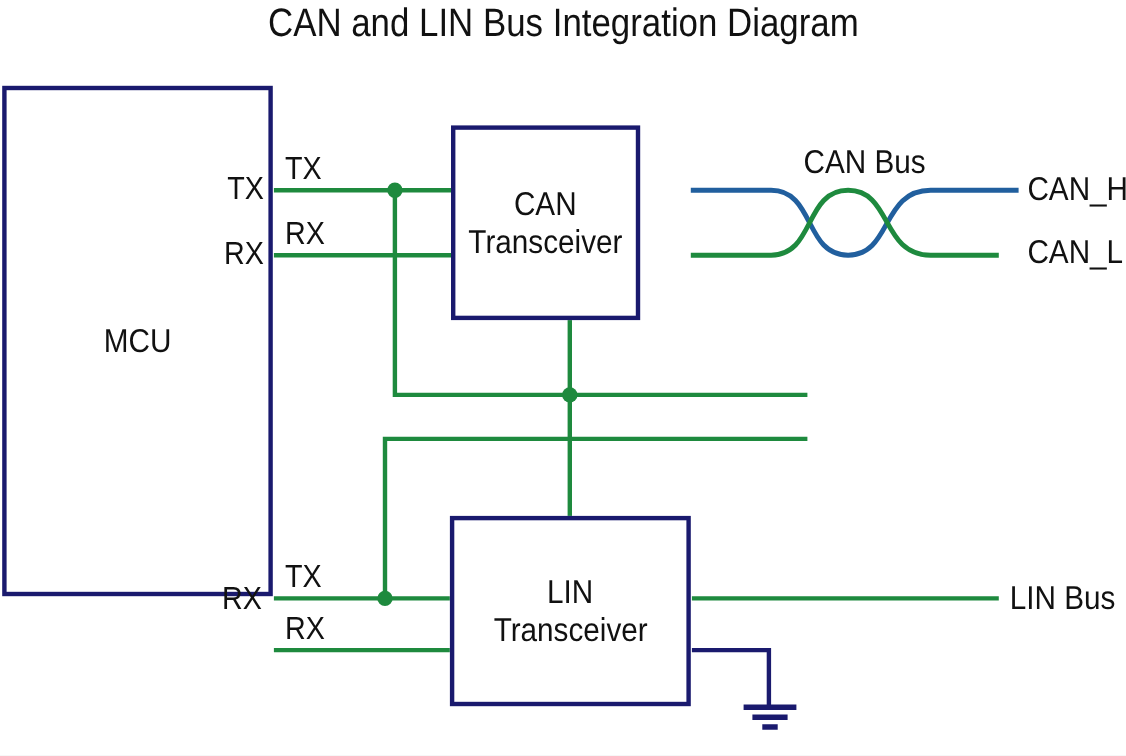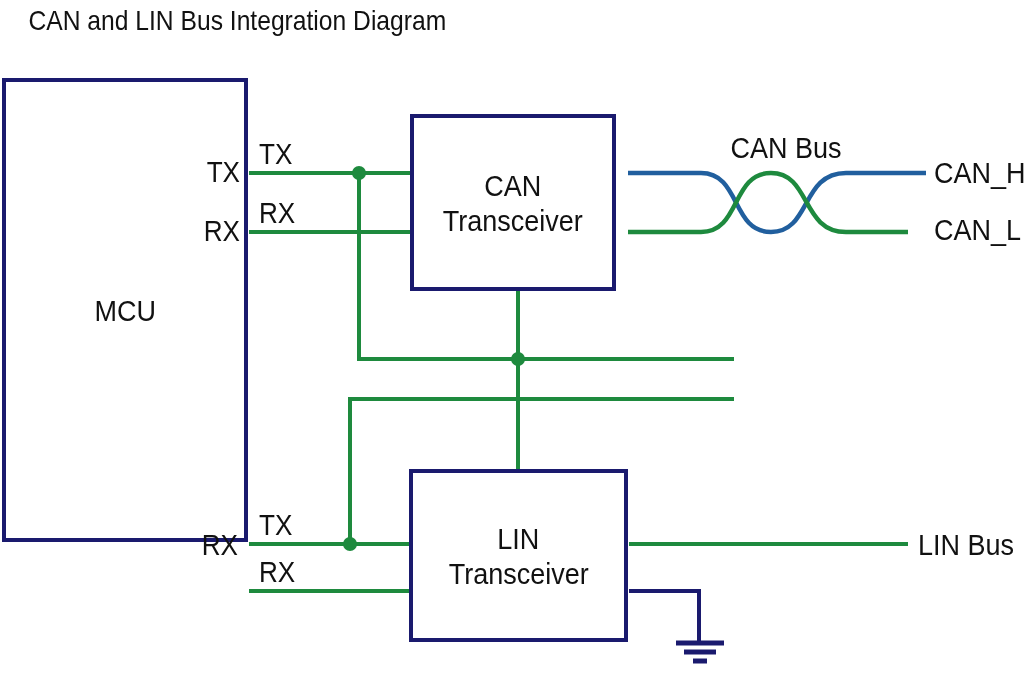--- a/index.html
+++ b/index.html
@@ -27,22 +27,22 @@
     color:var(--text); font-size:30px; line-height:35px; text-align:center;
   }
   .block .bl{display:block; transform:scaleX(0.9); transform-origin:center; white-space:nowrap;}
   .lbl{
     position:absolute; color:var(--text); font-size:29px; line-height:29px;
     white-space:nowrap; transform:scaleX(0.9); transform-origin:left center;
   }
   .lbl.r{text-align:right; transform-origin:right center;}
   .lbl.c{text-align:center; transform-origin:center;}
   #title{
-    position:absolute; left:0; top:4; width:1024px; text-align:left;
-    color:var(--text); font-size:28px; line-height:42px;
+    position:absolute; left:0; top:4; width:1024px; text-align:center;
+    color:var(--text); font-size:36px; line-height:42px;
   }
   #title .bl{display:inline-block; transform:scaleX(0.88); transform-origin:center; white-space:nowrap;}
 </style>
 </head>
 <body>
 
 <div id="diagram">
 
   <svg id="wires" viewBox="0 0 1024 687" xmlns="http://www.w3.org/2000/svg">
 
@@ -78,21 +78,21 @@
   </svg>
 
   <div id="title">
     <span class="bl">CAN and LIN Bus Integration Diagram</span>
   </div>
 
   <div class="block" style="left:2px; top:78px; width:246px; height:464px;">
     <span class="bl">MCU</span>
   </div>
 
-  <div class="block" style="left:410px; top:114px; width:206px; height:177px;align-items:center;">
+  <div class="block" style="left:410px; top:114px; width:172px; height:177px;align-items:center;">
     <span class="bl">CAN</span>
     <span class="bl">Transceiver</span>
   </div>
 
   <div class="block" style="left:409px; top:469px; width:219px; height:173px;">
     <span class="bl">LIN</span>
     <span class="bl">Transceiver</span>
   </div>
 
 

